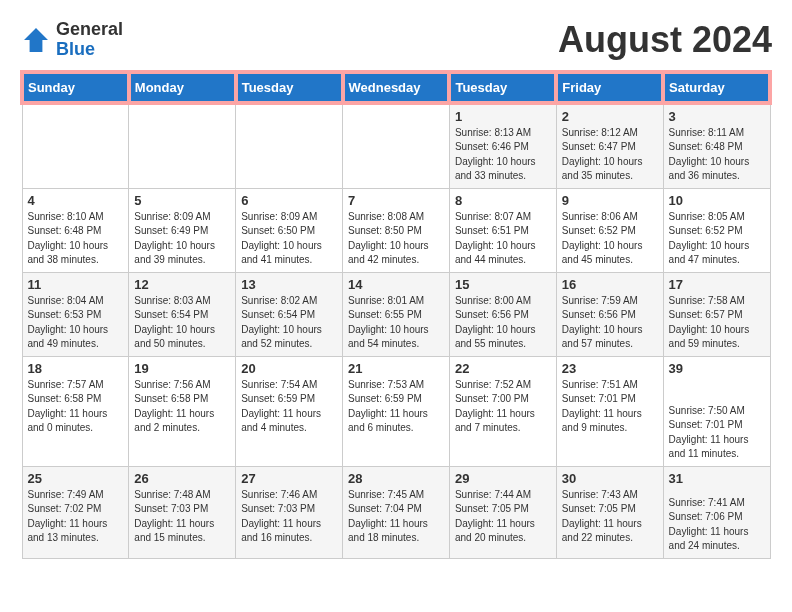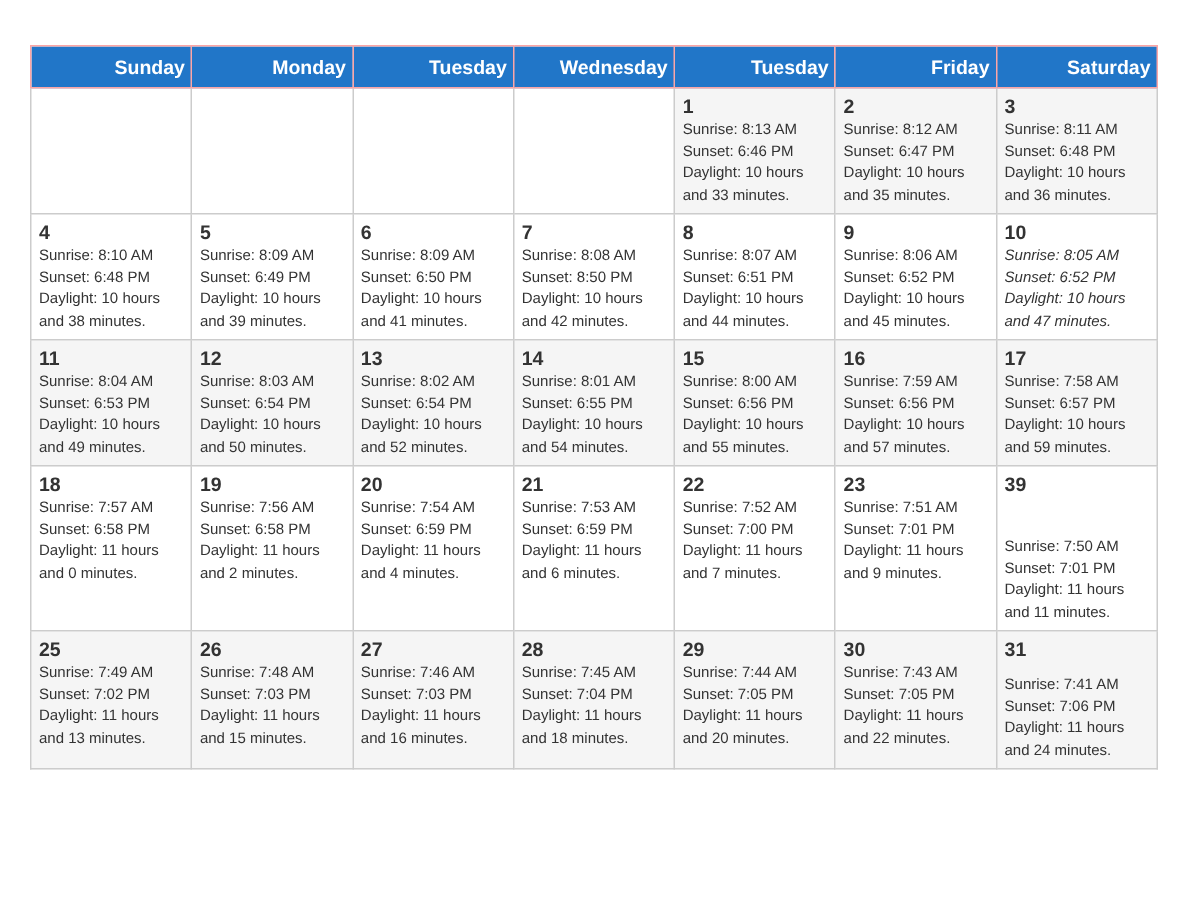--- a/index.html
+++ b/index.html
@@ -47,24 +47,24 @@
     }
     table {
       width: 100%;
       border-collapse: collapse;
       font-size: 11px;
     }
     thead th {
       background-color: #2176c8;
       color: #fff;
       padding: 6px 4px;
-      text-align: right;
+      text-align: left;
       font-size: 13px;
       font-weight: bold;
-      border: 1px solid #fca5a5;
+      border: 4px solid #fca5a5;
     }
     tbody td {
       border: 1px solid #ccc;
       vertical-align: top;
       padding: 4px 5px;
       width: 107px;
       min-height: 70px;
       background: #fff;
     }
     tbody tr:nth-child(odd) td {
@@ -85,21 +85,31 @@
       line-height: 1.45;
     }
     .empty-cell {
       background: #fff !important;
     }
   </style>
 </head>
 <body>
 
 <div class="header">
+  <div class="logo">
+    <svg class="logo-icon" viewBox="0 0 40 40">
+      <polygon points="20,5 35,20 28,20 28,35 12,35 12,20 5,20" fill="#2176c8"></polygon>
+    </svg>
+    <div class="logo-text">
+      <div><span class="general">General</span></div>
+      <div><span class="blue">Blue</span></div>
+    </div>
+  </div>
   <div class="title-block">
+    <div class="month-year">August 2024</div>
   </div>
 </div>
 
 <table>
   <thead>
     <tr>
     <th>Sunday</th>
         <th>Monday</th>
         <th>Tuesday</th>
         <th>Wednesday</th>
@@ -174,21 +184,21 @@
         </td>
         <td>
           <div class="day-num">9</div>
           <div class="day-info" style="white-space: pre-line;">Sunrise: 8:06 AM
 Sunset: 6:52 PM
 Daylight: 10 hours
 and 45 minutes.</div>
         </td>
         <td>
           <div class="day-num">10</div>
-          <div class="day-info" style="white-space: pre-line; font-style: italic;">Sunrise: 8:05 AM
+          <div class="day-info" style="white-space: pre-line;">Sunrise: 8:05 AM
 Sunset: 6:52 PM
 Daylight: 10 hours
 and 47 minutes.</div>
         </td>
       </tr>
       <tr>
         <td>
           <div class="day-num">11</div>
           <div class="day-info" style="white-space: pre-line;">Sunrise: 8:04 AM
 Sunset: 6:53 PM

